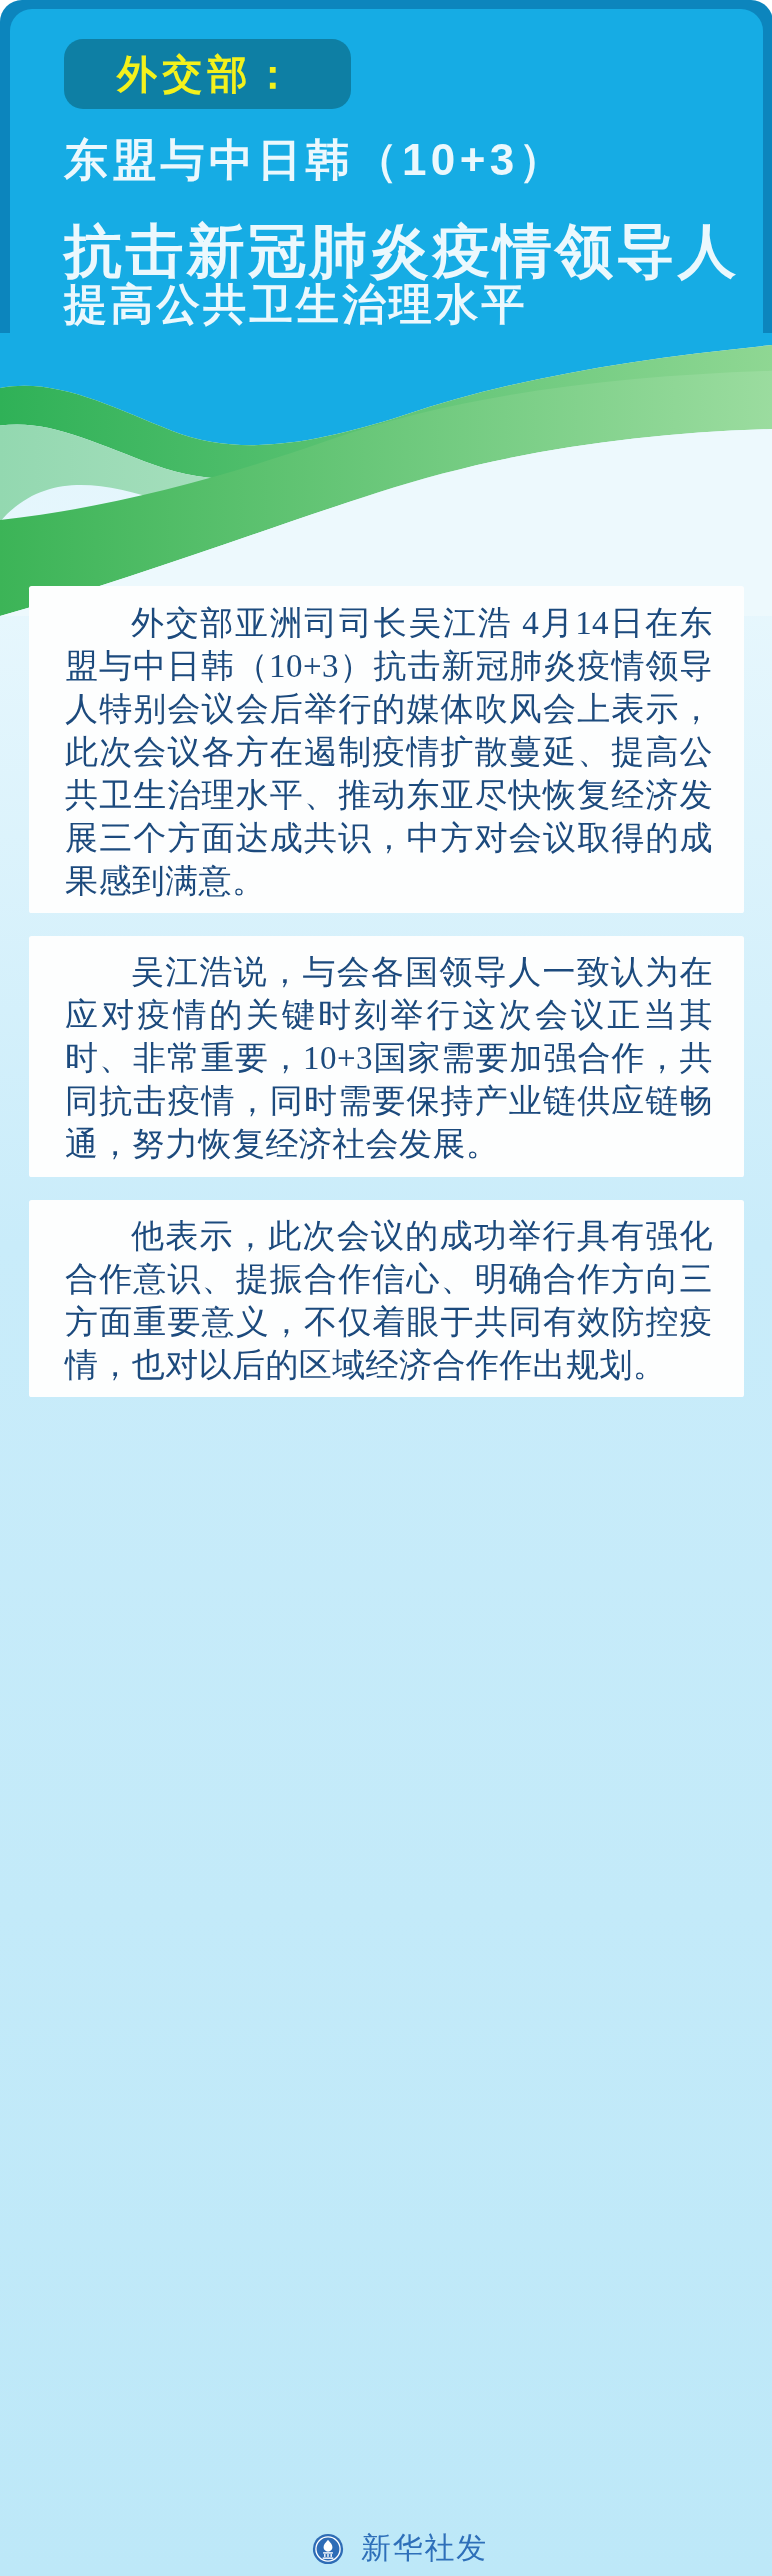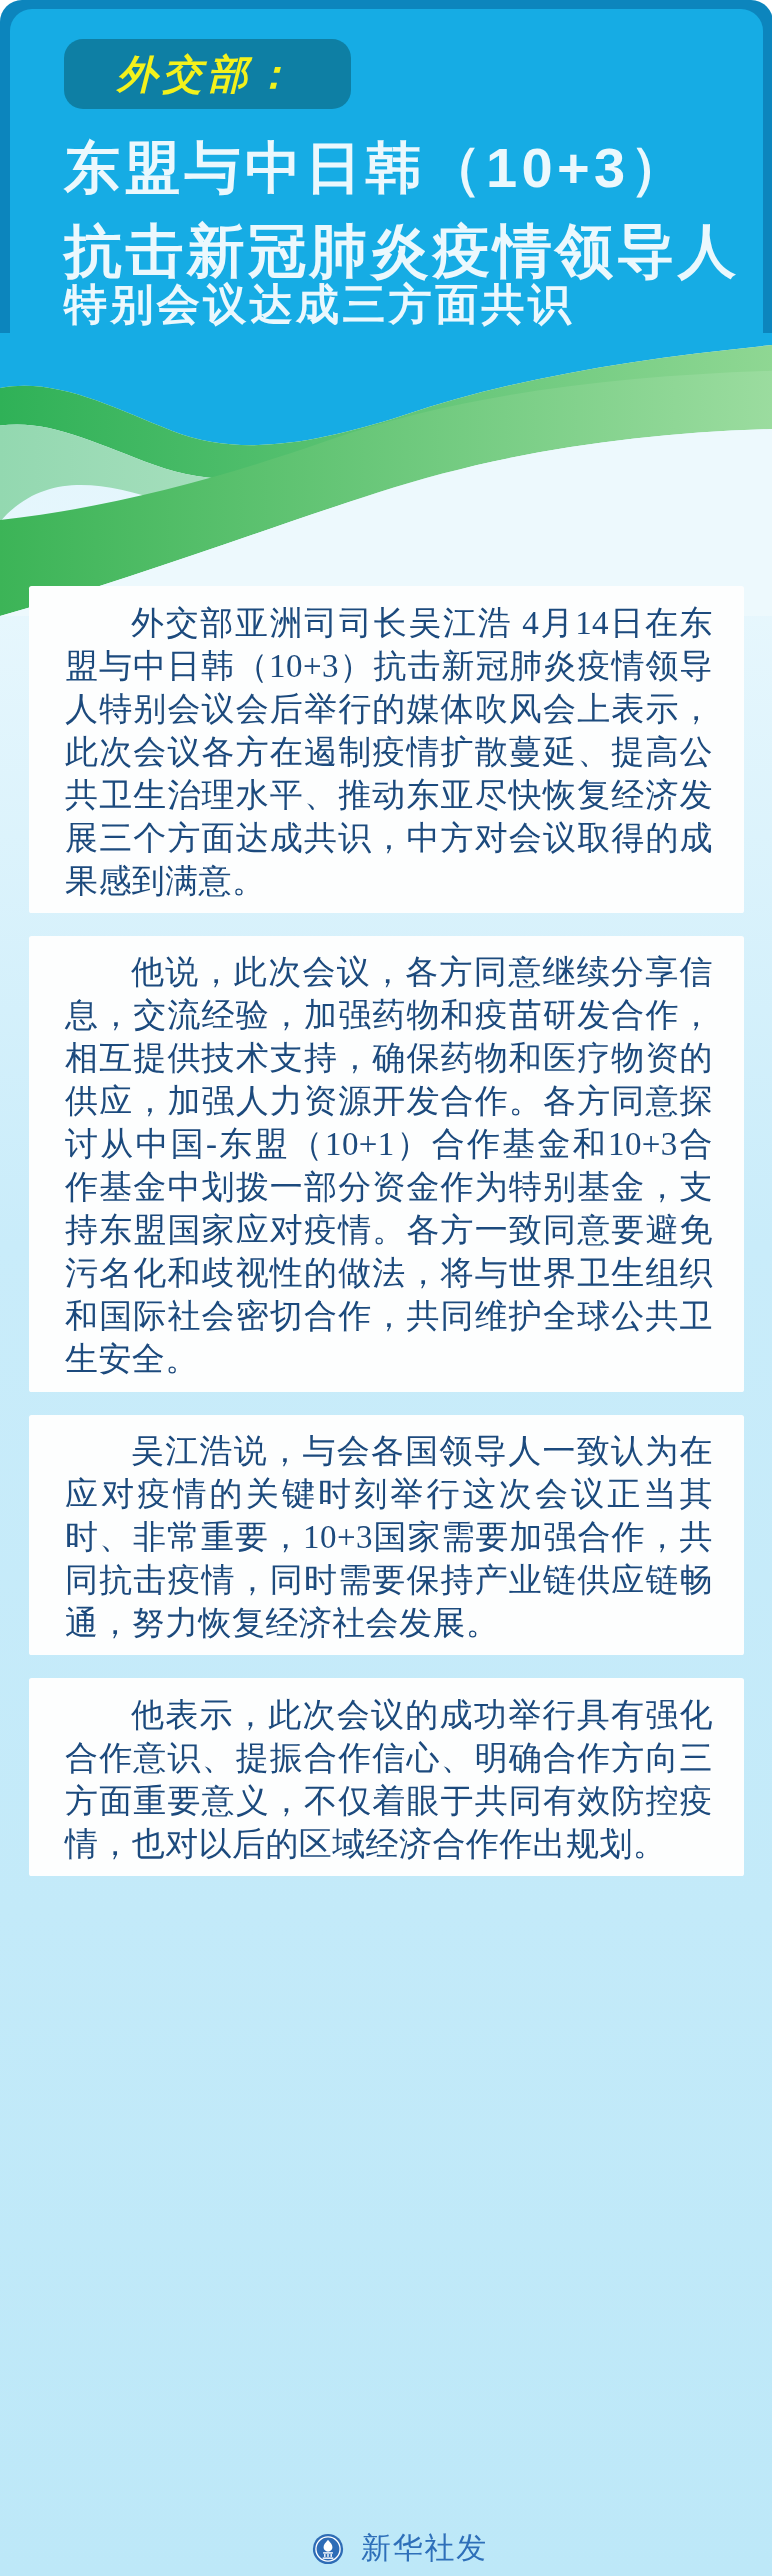--- a/index.html
+++ b/index.html
@@ -14,29 +14,29 @@
 
   
   .hero{ position:absolute; top:0; left:0; width:773px; height:337px; background:#0C85BD; }
   .hero-inner{
     position:absolute; top:8.6px; left:10.3px; right:10.3px; bottom:-1.7px;
     background:#16ACE4; border-radius:22px 22px 0 0;
   }
   .badge{
     position:absolute; left:64px; top:39px; width:287px; height:70px;
     background:#0E7FA4; border-radius:19px;
-    display:flex; align-items:center; justify-content:center;font-style:italic;
+    display:flex; align-items:center; justify-content:center;
   }
   .badge span{
     color:#F3F11C; font-size:40px; font-weight:700; letter-spacing:5.2px;
   }
   .title-line{
     position:absolute; left:64px; color:#EBF8FD; font-weight:700; white-space:nowrap;
   }
-  .t1{ top:131px; font-size:56px; letter-spacing:4.3px; }
+  .t1{ top:131px; font-size:44px; letter-spacing:4.3px; }
   .t2{ top:213px; font-size:58px; letter-spacing:3.4px; }
   .t3{ top:276px; font-size:43px; letter-spacing:3.4px; }
 
   
   .waves{ position:absolute; top:333px; left:0; width:773px; height:283px; display:block; }
 
   
   .article{ position:absolute; top:586px; left:0; right:0; }
   .card{
     margin:0 29px 23px 29px; background:#FDFEFE; border-radius:2.6px;
@@ -64,21 +64,21 @@
   <div class="hero">
     <div class="hero-inner"></div>
   </div>
 
   <div class="badge">
     <span>外交部：</span>
   </div>
 
   <div class="title-line t1">东盟与中日韩（10+3）</div>
   <div class="title-line t2">抗击新冠肺炎疫情领导人</div>
-  <div class="title-line t3">特别会议达成三方面共识</div>
+  <div class="title-line t3">提高公共卫生治理水平</div>
 
   <svg class="waves" viewBox="0 0 900 330" preserveAspectRatio="none" aria-hidden="true">
     <defs>
       <linearGradient id="gA" x1="0" y1="0" x2="1" y2="0">
         <stop offset="0" stop-color="#2FB157"></stop>
           <stop offset="1" stop-color="#8FD793"></stop>
       </linearGradient>
       <linearGradient id="gB" x1="0" y1="0" x2="1" y2="0">
         <stop offset="0" stop-color="#93D8B0"></stop>
           <stop offset="1" stop-color="#D6F0DE"></stop>
@@ -93,23 +93,20 @@
     <path fill="url(#gB)" d="M0 108 C56 100 110 128 180 154 C270 188 380 166 490 130 C620 86 750 62 900 48 L900 84 C760 98 640 124 510 168 C395 206 285 226 190 196 C120 174 52 160 0 220 Z"></path>
     <path fill="url(#gX)" d="M0 218 C130 204 260 168 380 126 C540 70 720 50 900 44 L900 112 C740 116 580 140 440 186 C310 228 150 288 0 330 Z"></path>
     <path fill="#EDF9FD" d="M0 330 C150 288 310 228 440 186 C580 140 740 116 900 112 L900 330 Z"></path>
   </svg>
 
   <div class="article">
     <div class="card">
       <p>外交部亚洲司司长吴江浩 4月14日在东盟与中日韩（10+3）抗击新冠肺炎疫情领导人特别会议会后举行的媒体吹风会上表示，此次会议各方在遏制疫情扩散蔓延、提高公共卫生治理水平、推动东亚尽快恢复经济发展三个方面达成共识，中方对会议取得的成果感到满意。</p>
     </div>
     <div class="card">
-      <p>他说，此次会议，各方同意继续分享信息，交流经验，加强药物和疫苗研发合作，相互提供技术支持，确保药物和医疗物资的供应，加强人力资源开发合作。各方同意探讨从中国-东盟（10+1）合作基金和10+3合作基金中划拨一部分资金作为特别基金，支持东盟国家应对疫情。各方一致同意要避免污名化和歧视性的做法，将与世界卫生组织和国际社会密切合作，共同维护全球公共卫生安全。</p>
-    </div>
-    <div class="card">
       <p>吴江浩说，与会各国领导人一致认为在应对疫情的关键时刻举行这次会议正当其时、非常重要，10+3国家需要加强合作，共同抗击疫情，同时需要保持产业链供应链畅通，努力恢复经济社会发展。</p>
     </div>
     <div class="card">
       <p>他表示，此次会议的成功举行具有强化合作意识、提振合作信心、明确合作方向三方面重要意义，不仅着眼于共同有效防控疫情，也对以后的区域经济合作作出规划。</p>
     </div>
 
   </div>
 
   <div class="footer">
     <svg class="logo" viewBox="0 0 36 36" aria-hidden="true">

